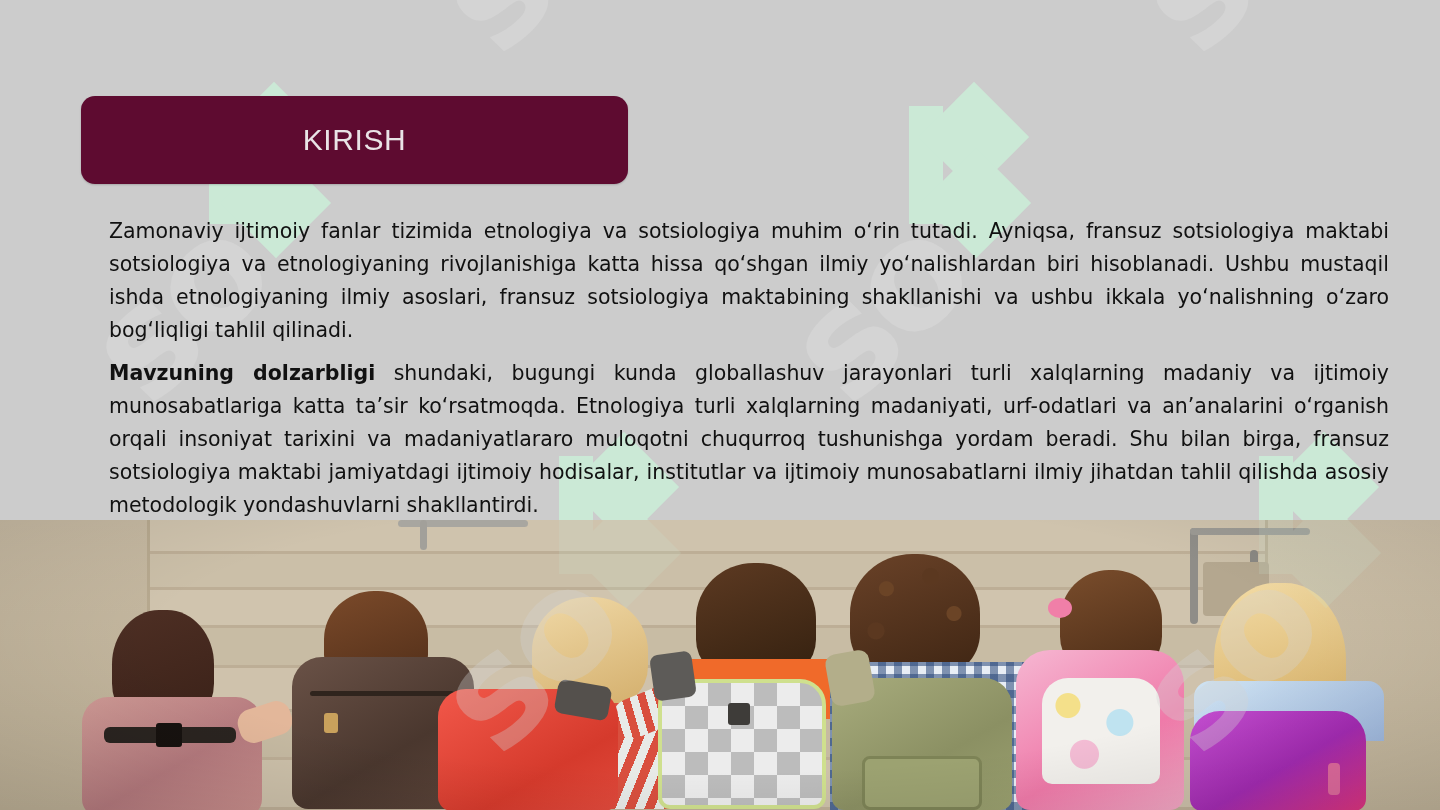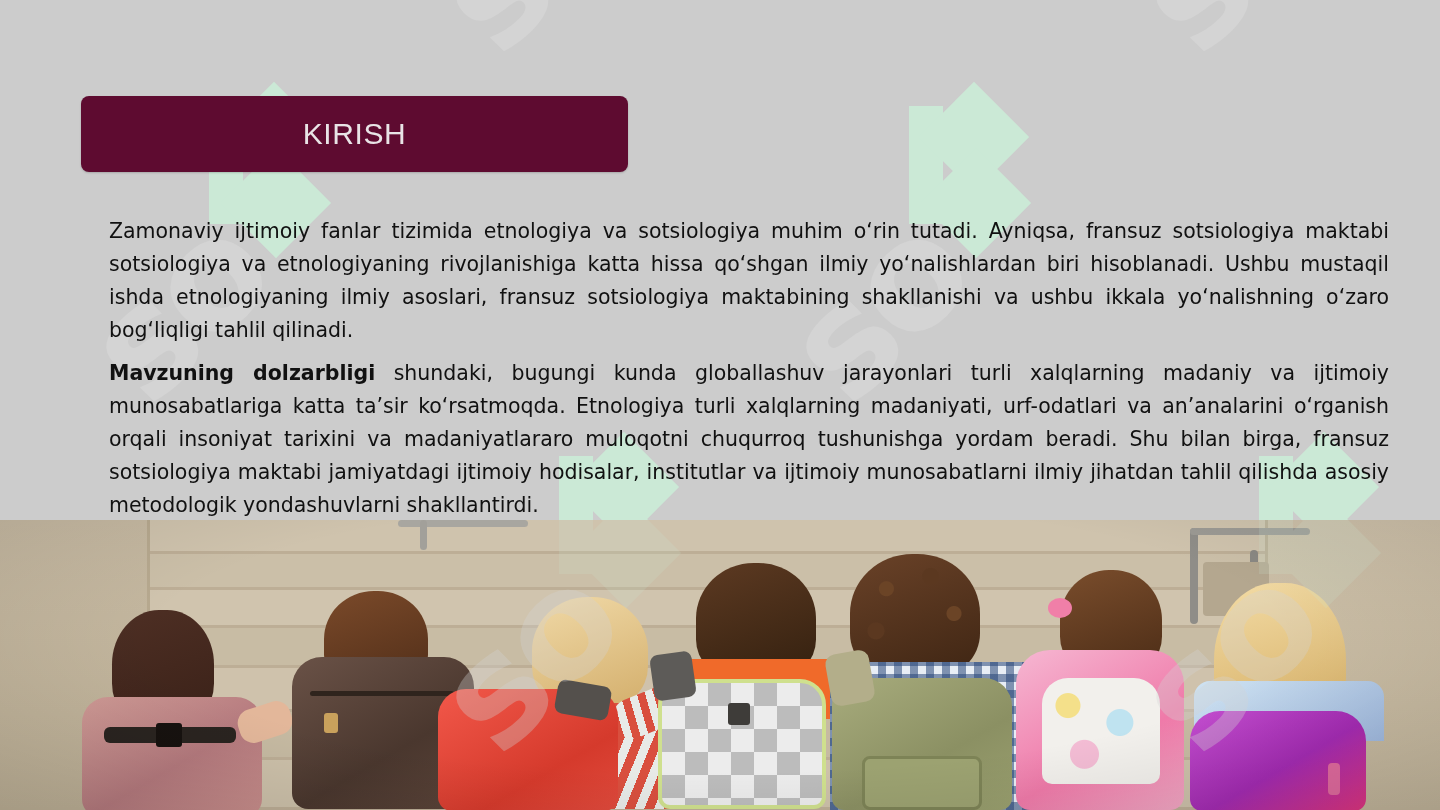--- a/index.html
+++ b/index.html
@@ -48,23 +48,23 @@
     background:#cbe9d6;
   }
   .wm-k i.a { width:78px; height:78px; left:0px;  top:8px;  transform:rotate(45deg); }
   .wm-k i.b { width:78px; height:78px; left:2px;  top:74px; transform:rotate(45deg); }
   .wm-k i.c { width:34px; height:118px; left:-26px; top:16px; }
 
   
   #title-plate {
     position:absolute;
     left:81px; top:96px;
-    width:547px; height:76px;
+    width:547px; height:88px;
     background:#5e0b30;
-    border-radius:8px;
+    border-radius:14px;
     z-index:3;
     display:flex;
     align-items:center;
     justify-content:center;
     box-shadow:0 1px 2px rgba(0,0,0,.18);
   }
   #title-plate .title-text {
     color:#e9e4e6;
     font-size:30px;
     font-weight:400;

